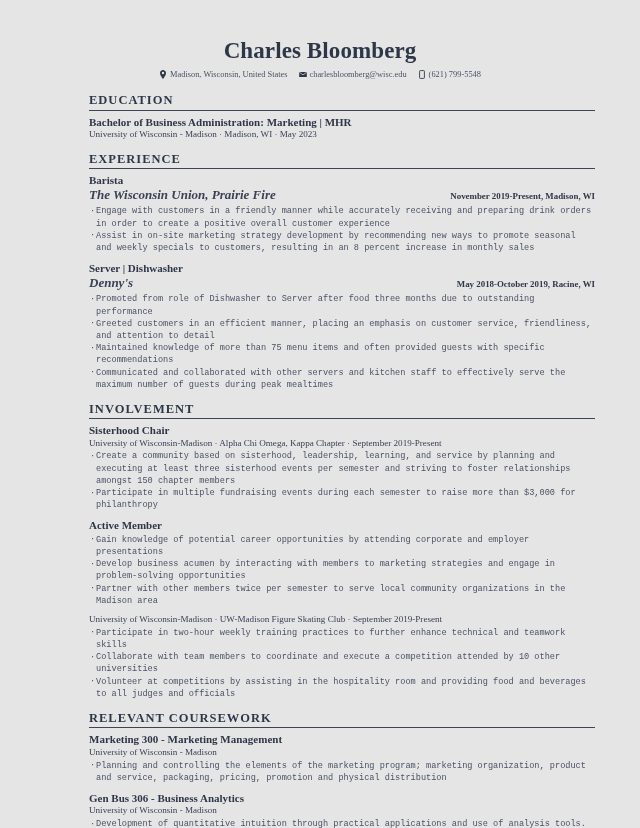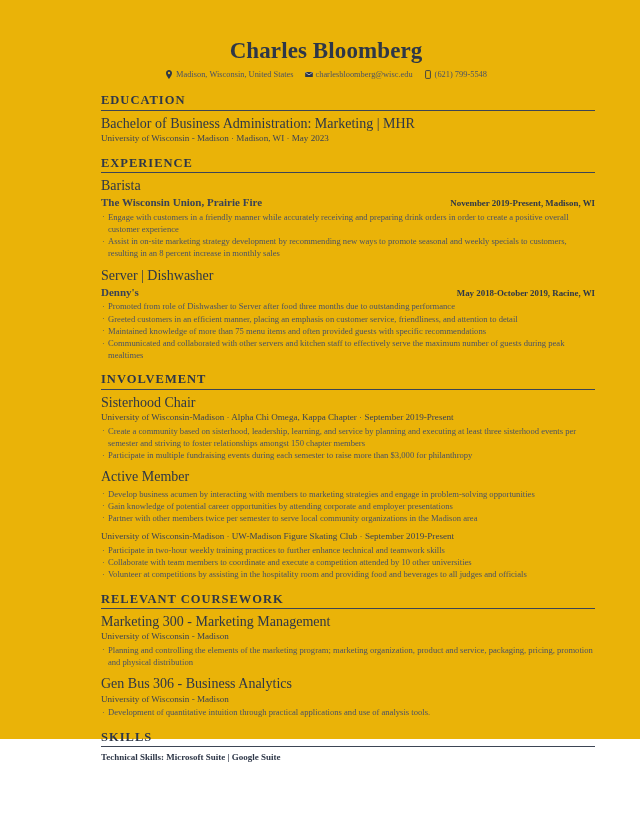--- a/index.html
+++ b/index.html
@@ -9,24 +9,24 @@
   }
   body {
     width: 640px;
     height: 828px;
     font-family: "Liberation Serif", "DejaVu Serif", serif;
     color: #3a4255;
     -webkit-font-smoothing: antialiased;
   }
   .page {
     width: 640px;
-    height: 739px;
+    height: 828px;
     box-sizing: border-box;
-    padding: 30px 45px 20px 57px;
-    background: #eab308;
+    padding: 30px 45px 20px 45px;
+    background: #e5e5e5;
     position: relative;
   }
 
   
   .header { text-align: center; margin-bottom: 14px; }
   .full-name {
     font-family: "Liberation Serif", "DejaVu Serif", serif;
     font-size: 23px;
     font-weight: bold;
     color: #2e3748;
@@ -76,57 +76,58 @@
   .section-rule {
     border: 0;
     border-top: 1.1px solid #3d4555;
     margin: 0 0 4px 0;
   }
 
   
   .entry { margin-bottom: 7px; }
   .entry:last-child { margin-bottom: 0; }
   .entry-title {
-    font-size: 14px;
-    font-weight: normal;
+    font-size: 11px;
+    font-weight: bold;
     color: #2e3748;
     line-height: 1.3;
   }
   .entry-row {
     display: flex;
     justify-content: space-between;
     align-items: baseline;
     gap: 10px;
     line-height: 1.3;
   }
   .entry-sub {
     font-size: 9.1px;
     color: #3a4255;
     font-weight: normal;
   }
-  .entry-sub.bold { font-weight: bold; font-size: 11px; }
+  .entry-sub.bold { font-weight: bold; font-size: 13px; font-style: italic; }
   .entry-date {
     font-size: 8.9px;
     font-weight: bold;
     color: #2e3748;
     white-space: nowrap;
     text-align: right;
   }
   ul.bullets {
     list-style: none;
     margin: 1px 0 0 0;
     padding: 0;
   }
   ul.bullets li {
     font-size: 8.6px;
     color: #4a5265;
     line-height: 1.42;
     padding-left: 7px;
     position: relative;
     margin-bottom: 0px;
+    font-family: Liberation Mono, monospace;
   }
   ul.bullets li::before {
     content: "·";
     position: absolute;
     left: 1px;
     top: -0.5px;
     color: #4a5265;
   }
 
   .skills-line {
@@ -231,22 +232,22 @@
       </div>
       <ul class="bullets">
         <li>Create a community based on sisterhood, leadership, learning, and service by planning and executing at least three sisterhood events per semester and striving to foster relationships amongst 150 chapter members</li>
         <li>Participate in multiple fundraising events during each semester to raise more than $3,000 for philanthropy</li>
       </ul>
     </div>
 
     <div class="entry">
       <div class="entry-title">Active Member</div>
       <ul class="bullets">
+        <li>Gain knowledge of potential career opportunities by attending corporate and employer presentations</li>
         <li>Develop business acumen by interacting with members to marketing strategies and engage in problem-solving opportunities</li>
-        <li>Gain knowledge of potential career opportunities by attending corporate and employer presentations</li>
         <li>Partner with other members twice per semester to serve local community organizations in the Madison area</li>
       </ul>
     </div>
 
     <div class="entry">
       <div class="entry-row">
         <span class="entry-sub">University of Wisconsin-Madison · UW-Madison Figure Skating Club · September 2019-Present</span>
       </div>
       <ul class="bullets">
         <li>Participate in two-hour weekly training practices to further enhance technical and teamwork skills</li>

